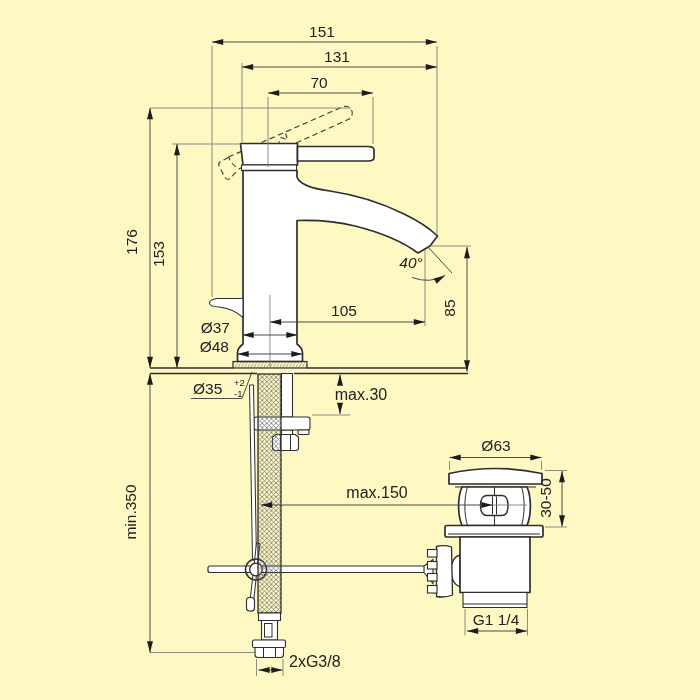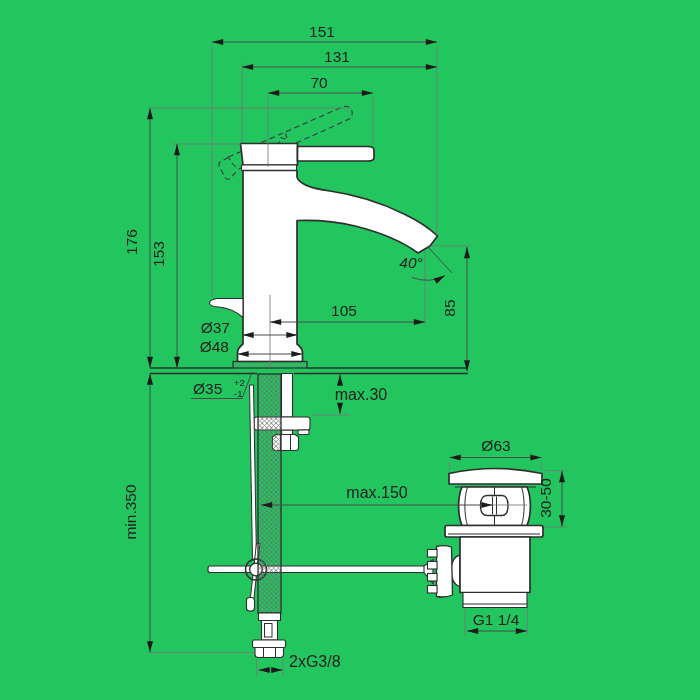--- a/index.html
+++ b/index.html
@@ -1,16 +1,16 @@
 <!DOCTYPE html>
 <html><head>
 <meta charset="utf-8">
 <style>
   html,body{margin:0;padding:0;background:#ffffff;}
-  .stage{position:relative;width:700px;height:700px;background:#22c55e;overflow:hidden;
+  .stage{position:relative;width:700px;height:700px;background:#fef9c3;overflow:hidden;
          font-family:"Liberation Sans", sans-serif;text-align:center;}
   svg{position:absolute;left:0;top:0;}
   text{fill:#222222;font-family:"Liberation Sans", sans-serif;}
   .dimtxt{font-size:15.5px;}
   .dimtxt-sm{font-size:9.5px;}
   .outline{stroke:#2e2e2e;stroke-width:1.7;fill:#ffffff;stroke-linejoin:round;}
   .outline-thin{stroke:#2e2e2e;stroke-width:1.1;fill:#ffffff;stroke-linejoin:round;}
   .inner{stroke:#2e2e2e;stroke-width:1;fill:none;}
   .dim{stroke:#4a4a4a;stroke-width:1;fill:none;}
   .ext{stroke:#7a7a7a;stroke-width:0.85;fill:none;}

